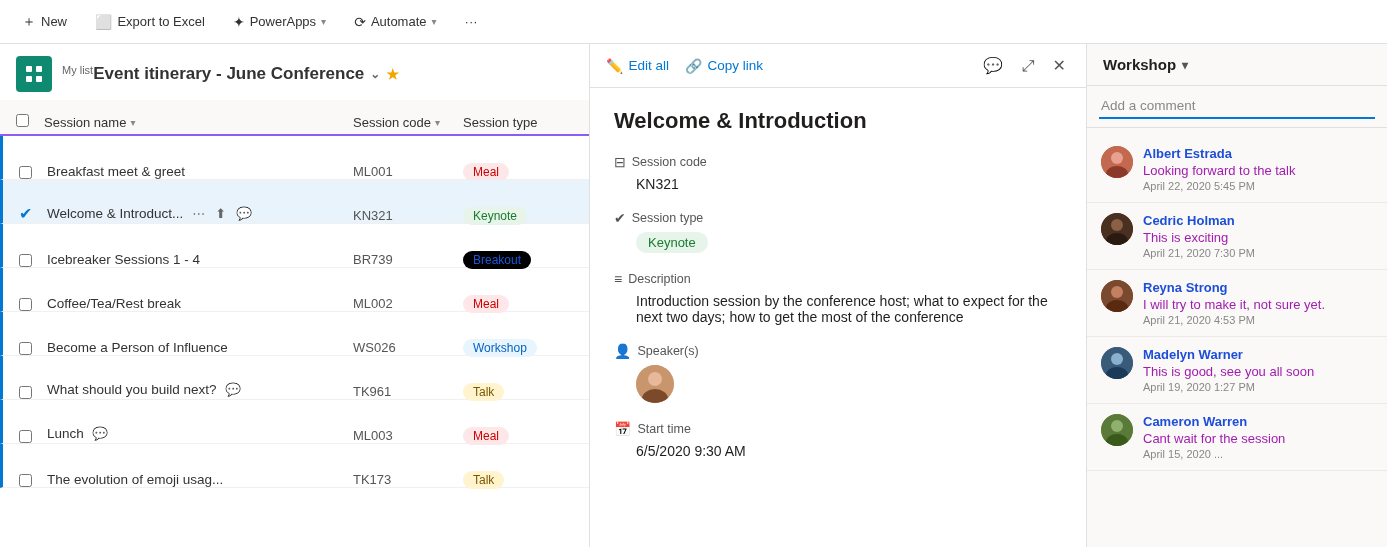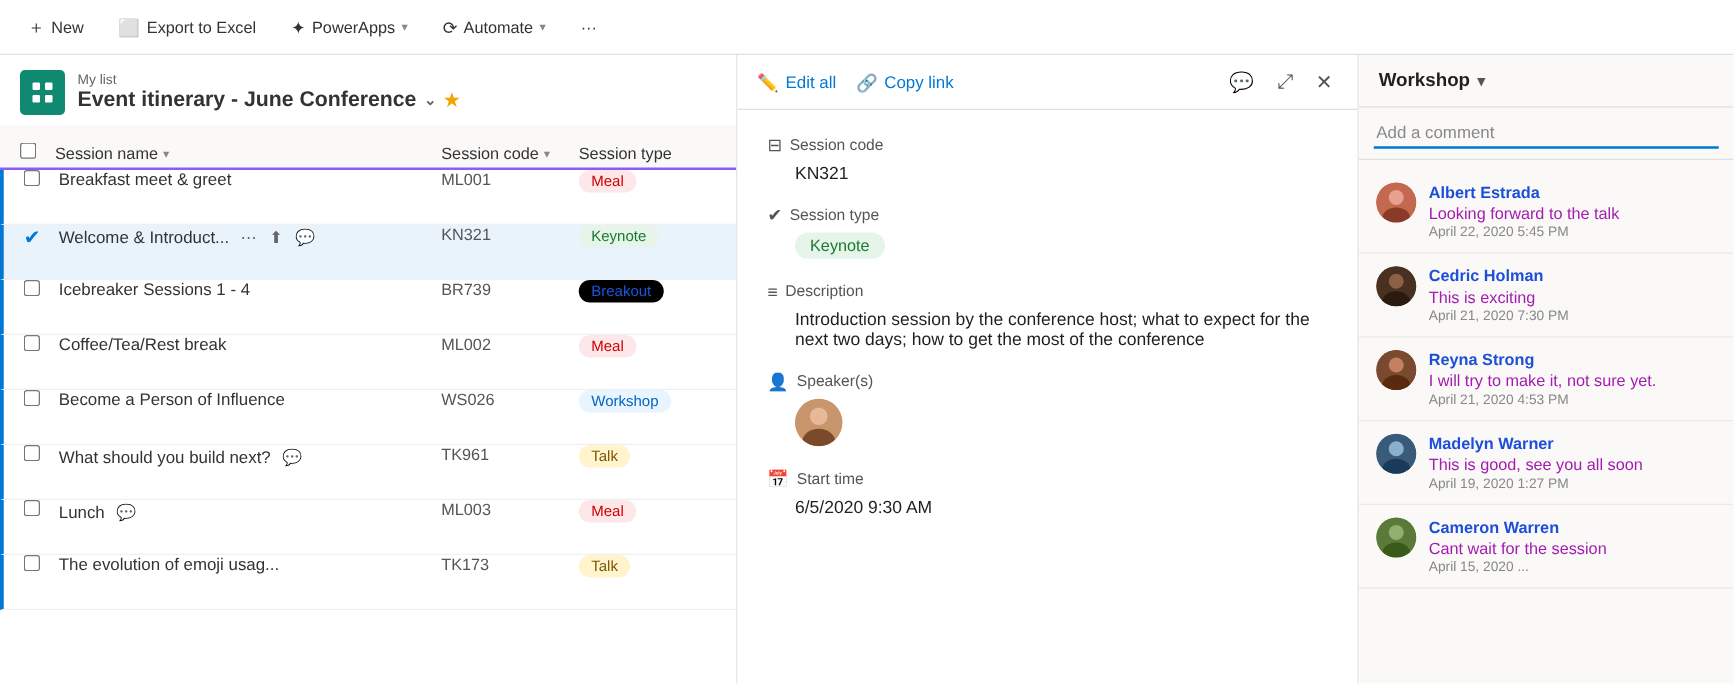--- a/index.html
+++ b/index.html
@@ -30,21 +30,21 @@
     }
     .list-header {
       display: flex; align-items: center; padding: 12px 16px 8px;
       gap: 10px;
     }
     .list-icon {
       width: 36px; height: 36px; background: #0f8a70;
       border-radius: 4px; display: flex; align-items: center; justify-content: center;
       color: #fff; font-size: 18px;
     }
-    .list-meta { display: flex; flex-direction: column; }
+    .list-meta { display: flex; flex-direction: row; }
     .list-meta-label { font-size: 11px; color: #666; }
     .list-meta-title {
       font-size: 17px; font-weight: 600; color: #333;
       display: flex; align-items: center; gap: 6px;
     }
     .list-meta-title .chevron { font-size: 12px; color: #666; }
     .list-meta-title .star { color: #f0a500; font-size: 14px; }
 
     
     .col-headers {
@@ -54,21 +54,21 @@
     }
     .col-check { width: 28px; }
     .col-name { flex: 1; font-size: 13px; color: #333; display: flex; align-items: center; gap: 4px; cursor: pointer; }
     .col-code { width: 110px; font-size: 13px; color: #333; display: flex; align-items: center; gap: 4px; cursor: pointer; }
     .col-type { width: 110px; font-size: 13px; color: #333; }
     .sort-icon { font-size: 10px; color: #888; }
 
     
     .list-rows { flex: 1; overflow-y: auto; }
     .list-row {
-      display: flex; align-items: flex-start;
+      display: flex; align-items: flex-end;
       padding: 0 16px; min-height: 44px;
       border-bottom: 1px solid #f0f0f0;
       cursor: pointer; position: relative;
     }
     .list-row.selected { background: #e8f3fb; border-left: 3px solid #0078d4; }
     .list-row.has-bar { border-left: 3px solid #0078d4; }
     .row-check { width: 28px; display: flex; align-items: center; }
     .row-check input[type=checkbox] { cursor: pointer; }
     .row-name { flex: 1; font-size: 13.5px; color: #333; display: flex; align-items: center; gap: 6px; }
     .row-code { width: 110px; font-size: 13px; color: #555; }
@@ -367,20 +367,21 @@
           <span>Copy link</span>
         </button>
       </div>
       <div class="detail-toolbar-right">
         <button class="detail-icon-btn">💬</button>
         <button class="detail-icon-btn">⤢</button>
         <button class="detail-icon-btn">✕</button>
       </div>
     </div>
     <div class="detail-body">
+      <div class="detail-title">Welcome &amp; Introduction</div>
 
       <div class="detail-field">
         <div class="detail-field-label">
           <span class="fi">⊟</span>
           <span>Session code</span>
         </div>
         <div class="detail-field-value">KN321</div>
       </div>
 
       <div class="detail-field">

